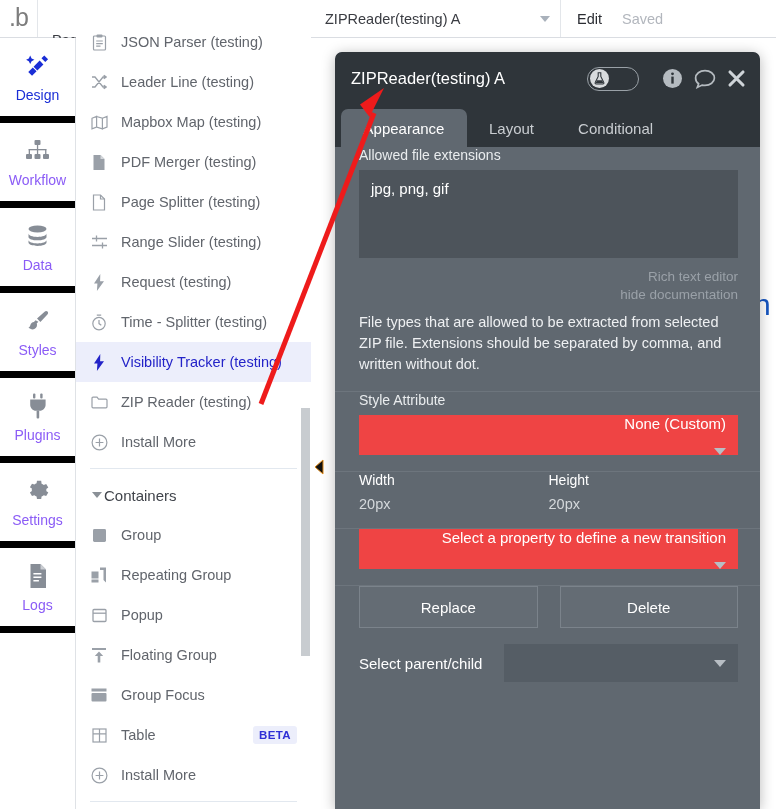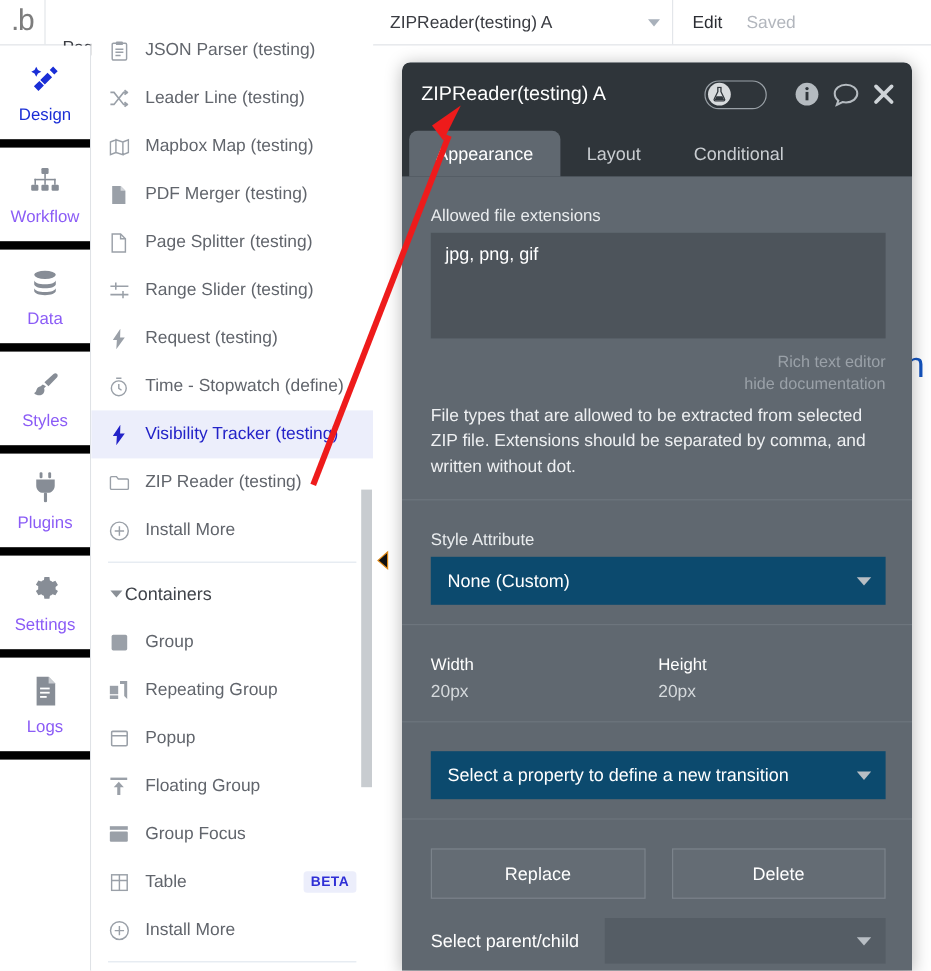--- a/index.html
+++ b/index.html
@@ -141,35 +141,35 @@
   .ptab {
     height: 38px; display: flex; align-items: center; justify-content: center;
     font-size: 15px; color: #c9cdd1; padding: 0 22px; cursor: pointer;
   }
   .ptab.active {
     background: #606870; color: #ffffff; border-radius: 7px 7px 0 0;
     min-width: 126px;
   }
 
   .prop-body { position: absolute; top: 95px; left: 0; right: 0; bottom: 0; overflow: hidden; }
-  .sec { padding: 24px 22px 16px 24px; }
+  .sec { padding: 0 22px 16px 24px; }
   .sec-div { height: 1px; background: #6d757d; }
   .fld-lbl { font-size: 14px; color: #e9ecee; margin-bottom: 7px; }
   .ta-box {
     background: #4d545b; height: 88px; border: none; padding: 10px 12px;
     font-size: 15px; color: #ffffff; width: 100%; resize: none;
     font-family: "Liberation Sans", sans-serif; outline: none;
   }
   .meta-right { text-align: right; margin-top: 6px; }
   .meta-right div { font-size: 13.5px; color: #9aa1a8; line-height: 18px; cursor: pointer; }
   .doc-text { font-size: 14.5px; color: #eef0f2; line-height: 21px; margin-top: 8px; }
 
   .select-box {
-    background: #0c4a6e; height: 40px; display: flex; align-items: center;
-    padding: 0 12px 0 14px; cursor: pointer;
+    background: #ef4444; height: 40px; display: flex; align-items: flex-end;
+    padding: 0 12px 0 14px; cursor: pointer; flex-direction: column;
   }
   .select-box .sv { flex: 1; font-size: 15px; color: #ffffff; }
   .caret-light {
     width: 0; height: 0; border-left: 6px solid transparent;
     border-right: 6px solid transparent; border-top: 7px solid #b8bec4;
   }
 
   .wh-row { display: flex; }
   .wh-col { width: 50%; }
   .wh-lbl { font-size: 14px; color: #ffffff; margin-bottom: 8px; }
@@ -372,21 +372,21 @@
         <span class="pal-lbl">Request (testing)</span>
       </div>
 
       <div class="pal-row">
         <span class="pal-ico">
           <svg width="16" height="17" viewBox="0 0 16 17" fill="none" stroke="currentColor" stroke-width="1.2">
             <circle cx="8" cy="9.6" r="6.2"></circle>
               <path d="M8 6v3.6l2.3 1.6M5.8 1.2h4.4"></path>
           </svg>
         </span>
-        <span class="pal-lbl">Time - Stopwatch (define)</span>
+        <span class="pal-lbl">Time - Splitter (testing)</span>
       </div>
 
       <div class="pal-row selected">
         <span class="pal-ico">
           <svg width="12" height="17" viewBox="0 0 12 17" fill="currentColor">
             <path d="M7.3 0L1 9.4h3.4L3.9 17 11 7.2H7.1L7.3 0z"></path>
           </svg>
         </span>
         <span class="pal-lbl">Visibility Tracker (testing)</span>
       </div>

